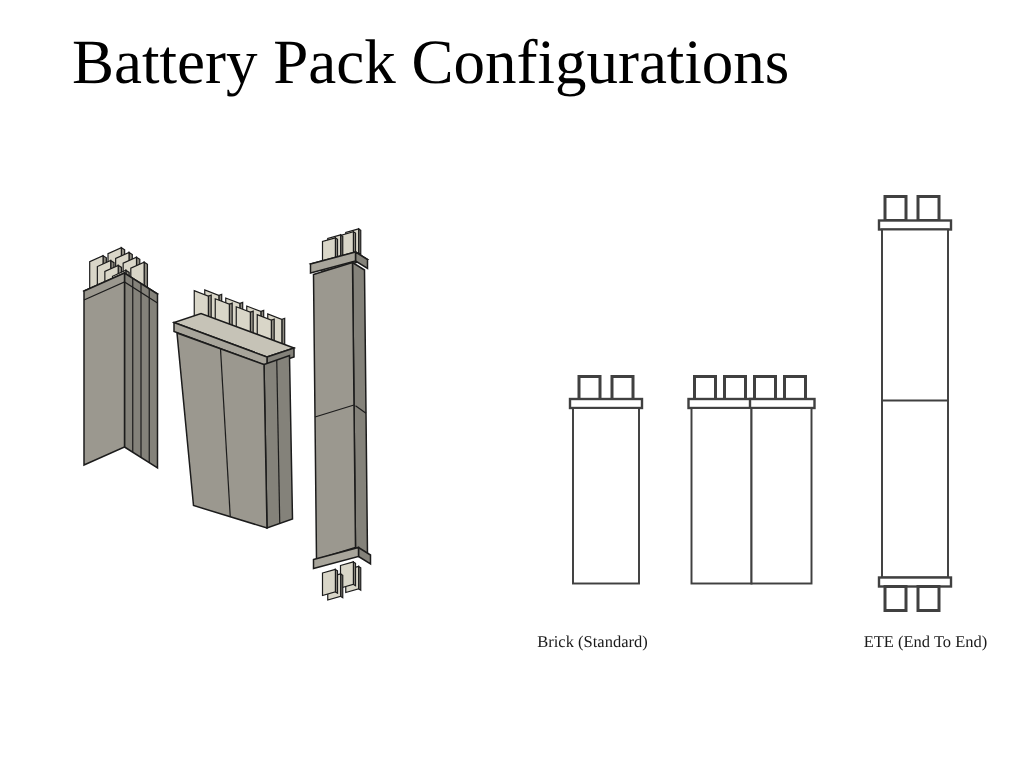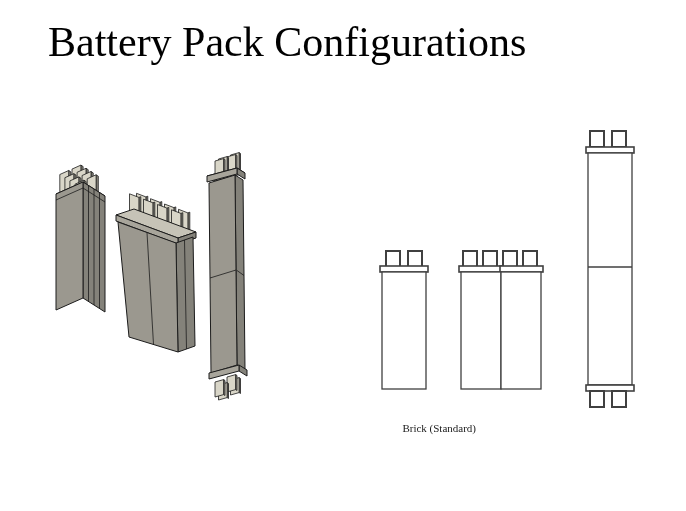--- a/index.html
+++ b/index.html
@@ -18,21 +18,21 @@
     font-weight:400;
   }
   .iso-svg{position:absolute;left:35px;top:130px;}
   .flat-svg{position:absolute;left:340px;top:125px;}
   .cfg-label{
     position:absolute;top:421px;width:130px;
     text-align:center;
     font-size:11px;line-height:14px;
     color:#1a1a1a;
   }
-  .cfg-label.brick{left:346px;text-align:right;}
+  .cfg-label.brick{left:330px;}
   .cfg-label.sbs{left:438px;}
   .cfg-label.ete{left:552px;}
 
   
   .f-front{fill:var(--pack-front,#9b988f);stroke:var(--outline-3d,#1c1c1c);stroke-width:1;}
   .f-side{fill:var(--pack-side,#84827a);stroke:var(--outline-3d,#1c1c1c);stroke-width:1;}
   .f-top{fill:var(--pack-top,#b7b4a8);stroke:var(--outline-3d,#1c1c1c);stroke-width:1;}
   .f-capf{fill:var(--cap-front,#a8a59b);stroke:var(--outline-3d,#1c1c1c);stroke-width:1;}
   .f-capt{fill:var(--cap-top,#c6c3b7);stroke:var(--outline-3d,#1c1c1c);stroke-width:1;}
   .tab-f{fill:var(--tab-face,#d9d6c8);stroke:var(--outline-3d,#1c1c1c);stroke-width:0.8;}
@@ -188,14 +188,15 @@
       <rect class="d-cap" x="246" y="22" width="48" height="6"></rect>
       <rect class="d-body" x="248" y="28" width="44" height="232"></rect>
       <line class="d-line" x1="248" y1="142" x2="292" y2="142"></line>
       <rect class="d-cap" x="246" y="260" width="48" height="6"></rect>
       <rect class="d-term" x="250" y="266" width="14" height="16"></rect>
       <rect class="d-term" x="272" y="266" width="14" height="16"></rect>
     </g>
   </svg>
 
   <div class="cfg-label brick">Brick (Standard)</div>
+  <div class="cfg-label ete">ETE (End To End)</div>
 
 </div>
 
 </body></html>

